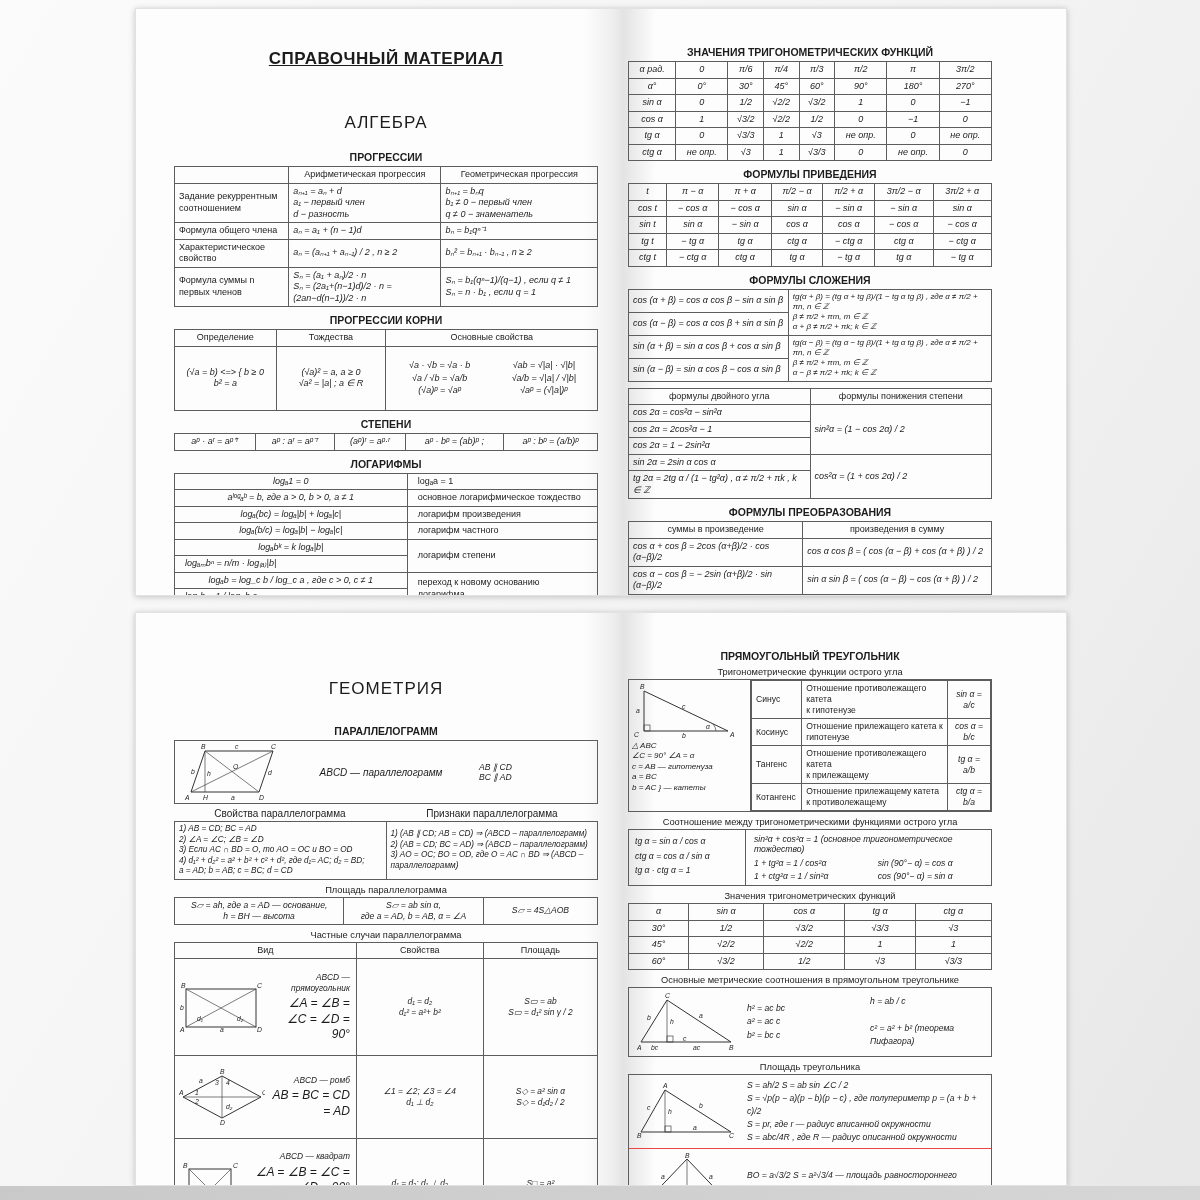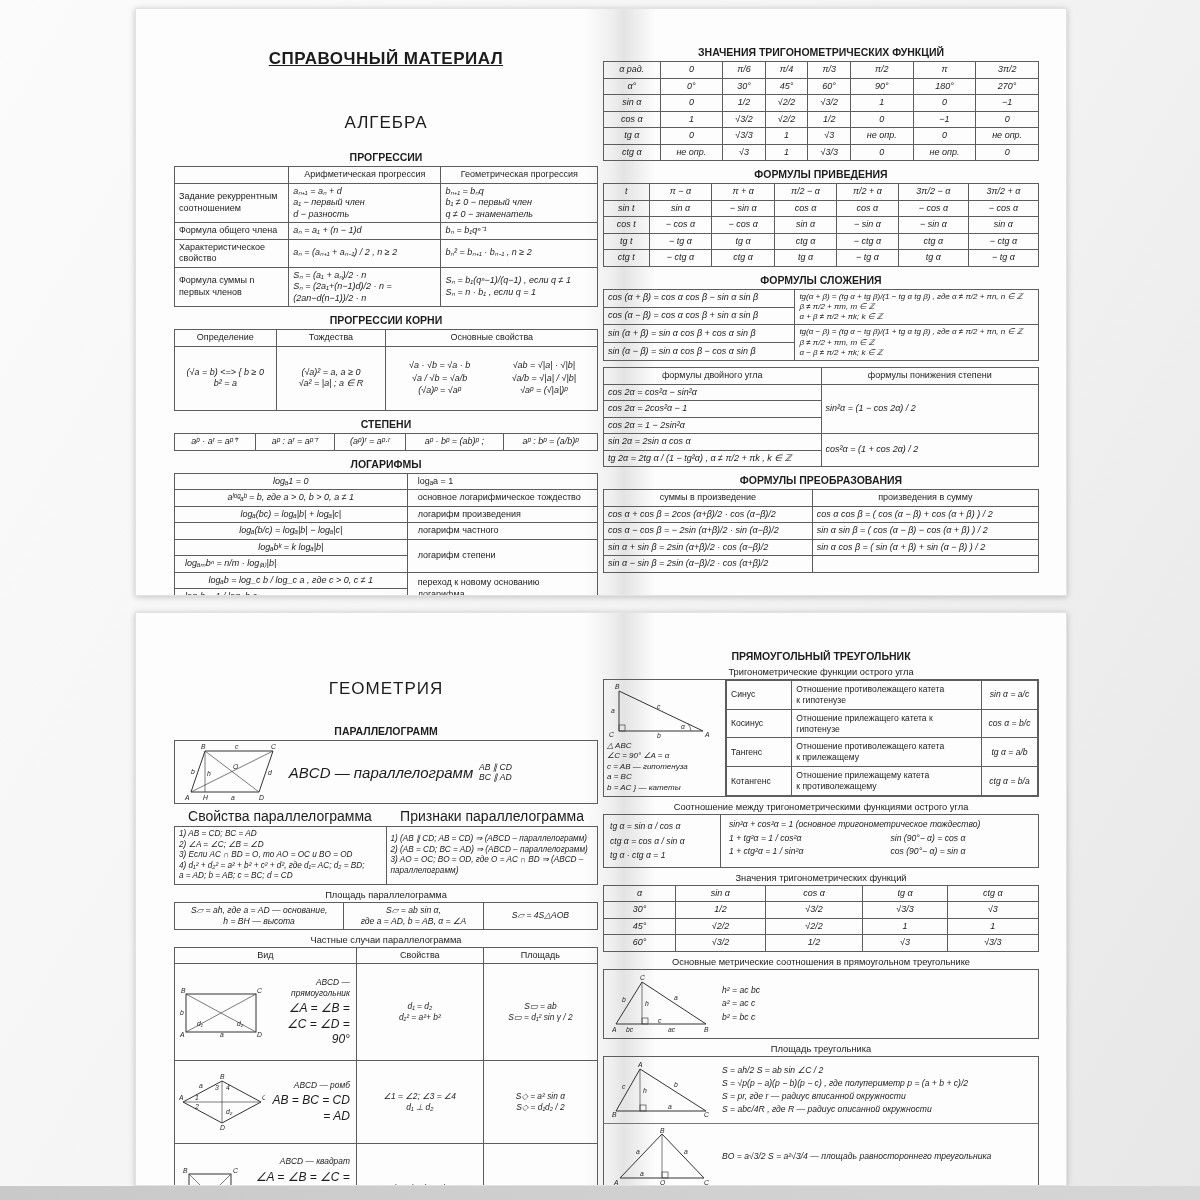--- a/index.html
+++ b/index.html
@@ -5,27 +5,27 @@
   html,body{margin:0;padding:0;}
   body{width:1200px;height:1200px;position:relative;font-family:"Liberation Sans",sans-serif;color:#1c1c1c;background:#f2f2f2;}
   .photo{position:absolute;inset:0;background:linear-gradient(120deg,#fbfbfb 0%,#f3f3f3 55%,#e7e7e7 100%);}
   .bottom-bar{position:absolute;left:0;top:1186px;width:1200px;height:14px;background:linear-gradient(90deg,#c9c9c9,#d6d6d6);}
   .spread{position:absolute;left:135px;width:930px;background:#fdfdfd;box-shadow:0 1px 6px rgba(0,0,0,.22);border:1px solid #e2e2e2;}
   .spread-top{top:8px;height:586px;}
   .spread-bottom{top:612px;height:572px;}
   .spine{position:absolute;left:448px;top:0;bottom:0;width:72px;background:linear-gradient(90deg,rgba(0,0,0,0) 0%,rgba(0,0,0,.06) 40%,rgba(0,0,0,.10) 55%,rgba(0,0,0,0) 100%);pointer-events:none;}
   .page{position:absolute;top:0;height:100%;box-sizing:border-box;overflow:hidden;padding-top:30px;}
   .page-left{left:38px;width:424px;}
-  .page-right{left:467px;width:436px;}
+  .page-right{left:492px;width:364px;}
 
   .doc-header{text-align:center;font-size:17px;font-weight:bold;letter-spacing:.5px;text-decoration:underline;margin:10px 0 0;}
   .page-title{text-align:center;font-size:17px;letter-spacing:1px;margin:44px 0 18px;}
   .sec-title{text-align:center;font-weight:bold;font-size:10.5px;margin:7px 0 3px;}
   .sub-header{text-align:center;font-size:9.3px;margin:5px 0 2px;}
-  .two-headers{display:flex;font-size:14px;margin:4px 0 2px;}
+  .two-headers{display:flex;font-size:10px;margin:4px 0 2px;}
   .two-headers span{flex:1;text-align:center;}
 
   table.tbl{width:100%;border-collapse:collapse;font-size:9px;line-height:1.28;}
   table.tbl td{border:1px solid #5d5d5d;padding:2px 4px;vertical-align:middle;white-space:pre-line;}
   .c{text-align:center;}
   .sm{font-size:8px;}
 
   .t-prog td{font-style:italic;}
   .t-prog td:first-child{font-style:normal;}
   .t-prog tr:first-child td{font-style:normal;text-align:center;}
@@ -40,21 +40,21 @@
   .t-dbl tr:first-child td,.t-tr tr:first-child td{font-style:normal;text-align:center;padding-left:4px;}
   .t-pc td{font-size:8.2px;vertical-align:top;font-style:italic;}
   .t-area3 td{text-align:center;font-style:italic;font-size:8.6px;}
   .t-cases td{text-align:center;font-style:italic;font-size:8.4px;}
   .t-cases tr:first-child td{font-style:normal;font-size:9px;}
   .t-defs td{font-size:8.6px;}
   .t-defs td:nth-child(3){text-align:center;font-style:italic;}
 
   .box{border:1px solid #5d5d5d;font-size:8.6px;}
   .intro-box{display:flex;align-items:center;padding:4px 8px;height:64px;box-sizing:border-box;}
-  .intro-box .mid{flex:1;text-align:center;font-style:italic;font-size:15px;}
+  .intro-box .mid{flex:1;text-align:center;font-style:italic;font-size:10px;}
   .intro-box .par{width:110px;font-style:italic;white-space:pre-line;}
   .case-vid{display:flex;align-items:center;gap:4px;}
   .case-name{flex:1;text-align:right;font-style:italic;white-space:pre-line;padding-right:2px;}
   .case-extra{display:block;font-size:12px;margin-top:3px;}
   .rt-box{display:flex;align-items:stretch;}
   .rt-left{width:122px;border-right:1px solid #5d5d5d;padding:3px;box-sizing:border-box;text-align:left;}
   .rt-left .cap{font-style:italic;white-space:pre-line;font-size:8px;line-height:1.3;}
   .rt-box table{flex:1;border:none;}
   .rel-box{display:flex;}
   .rel-left{width:104px;border-right:1px solid #5d5d5d;padding:4px 6px;font-style:italic;white-space:pre-line;line-height:1.7;}
@@ -295,36 +295,36 @@
             <tr>
               <td>t</td>
               <td>π − α</td>
               <td>π + α</td>
               <td>π/2 − α</td>
               <td>π/2 + α</td>
               <td>3π/2 − α</td>
               <td>3π/2 + α</td>
             </tr>
             <tr>
+              <td>cos t</td>
+              <td>− cos α</td>
+              <td>− cos α</td>
+              <td>sin α</td>
+              <td>− sin α</td>
+              <td>− sin α</td>
+              <td>sin α</td>
+            </tr>
+            <tr>
               <td>sin t</td>
               <td>sin α</td>
               <td>− sin α</td>
               <td>cos α</td>
               <td>cos α</td>
               <td>− cos α</td>
               <td>− cos α</td>
-            </tr>
-            <tr>
-              <td>cos t</td>
-              <td>− cos α</td>
-              <td>− cos α</td>
-              <td>sin α</td>
-              <td>− sin α</td>
-              <td>− sin α</td>
-              <td>sin α</td>
             </tr>
             <tr>
               <td>tg t</td>
               <td>− tg α</td>
               <td>tg α</td>
               <td>ctg α</td>
               <td>− ctg α</td>
               <td>ctg α</td>
               <td>− ctg α</td>
             </tr>
@@ -714,20 +714,23 @@
           <text class="dl" x="10" y="28">b</text>
           <text class="dl" x="62" y="26">a</text>
           <text class="dl" x="33" y="32">h</text>
           <text class="dl" x="14" y="58">bc</text>
           <text class="dl" x="56" y="58">ac</text>
           <text class="dl" x="46" y="49">c</text>
         </svg>
         <div class="txt">h² = ac bc
 a² = ac c
 b² = bc c</div>
+        <div class="txt">h = ab / c
+
+c² = a² + b² (теорема Пифагора)</div>
       </div>
 
       <div class="sub-header">Площадь треугольника</div>
       <div class="box area-box">
         <div class="row">
           <svg class="fig" width="100" height="58" viewBox="0 0 100 58">
             <polygon class="geo" points="4,50 28,8 94,50"></polygon>
             <line class="thin" x1="28" y1="8" x2="28" y2="50"></line>
             <rect class="thin" x="28" y="44" width="6" height="6"></rect>
             <text class="dl" x="26" y="6">A</text>

